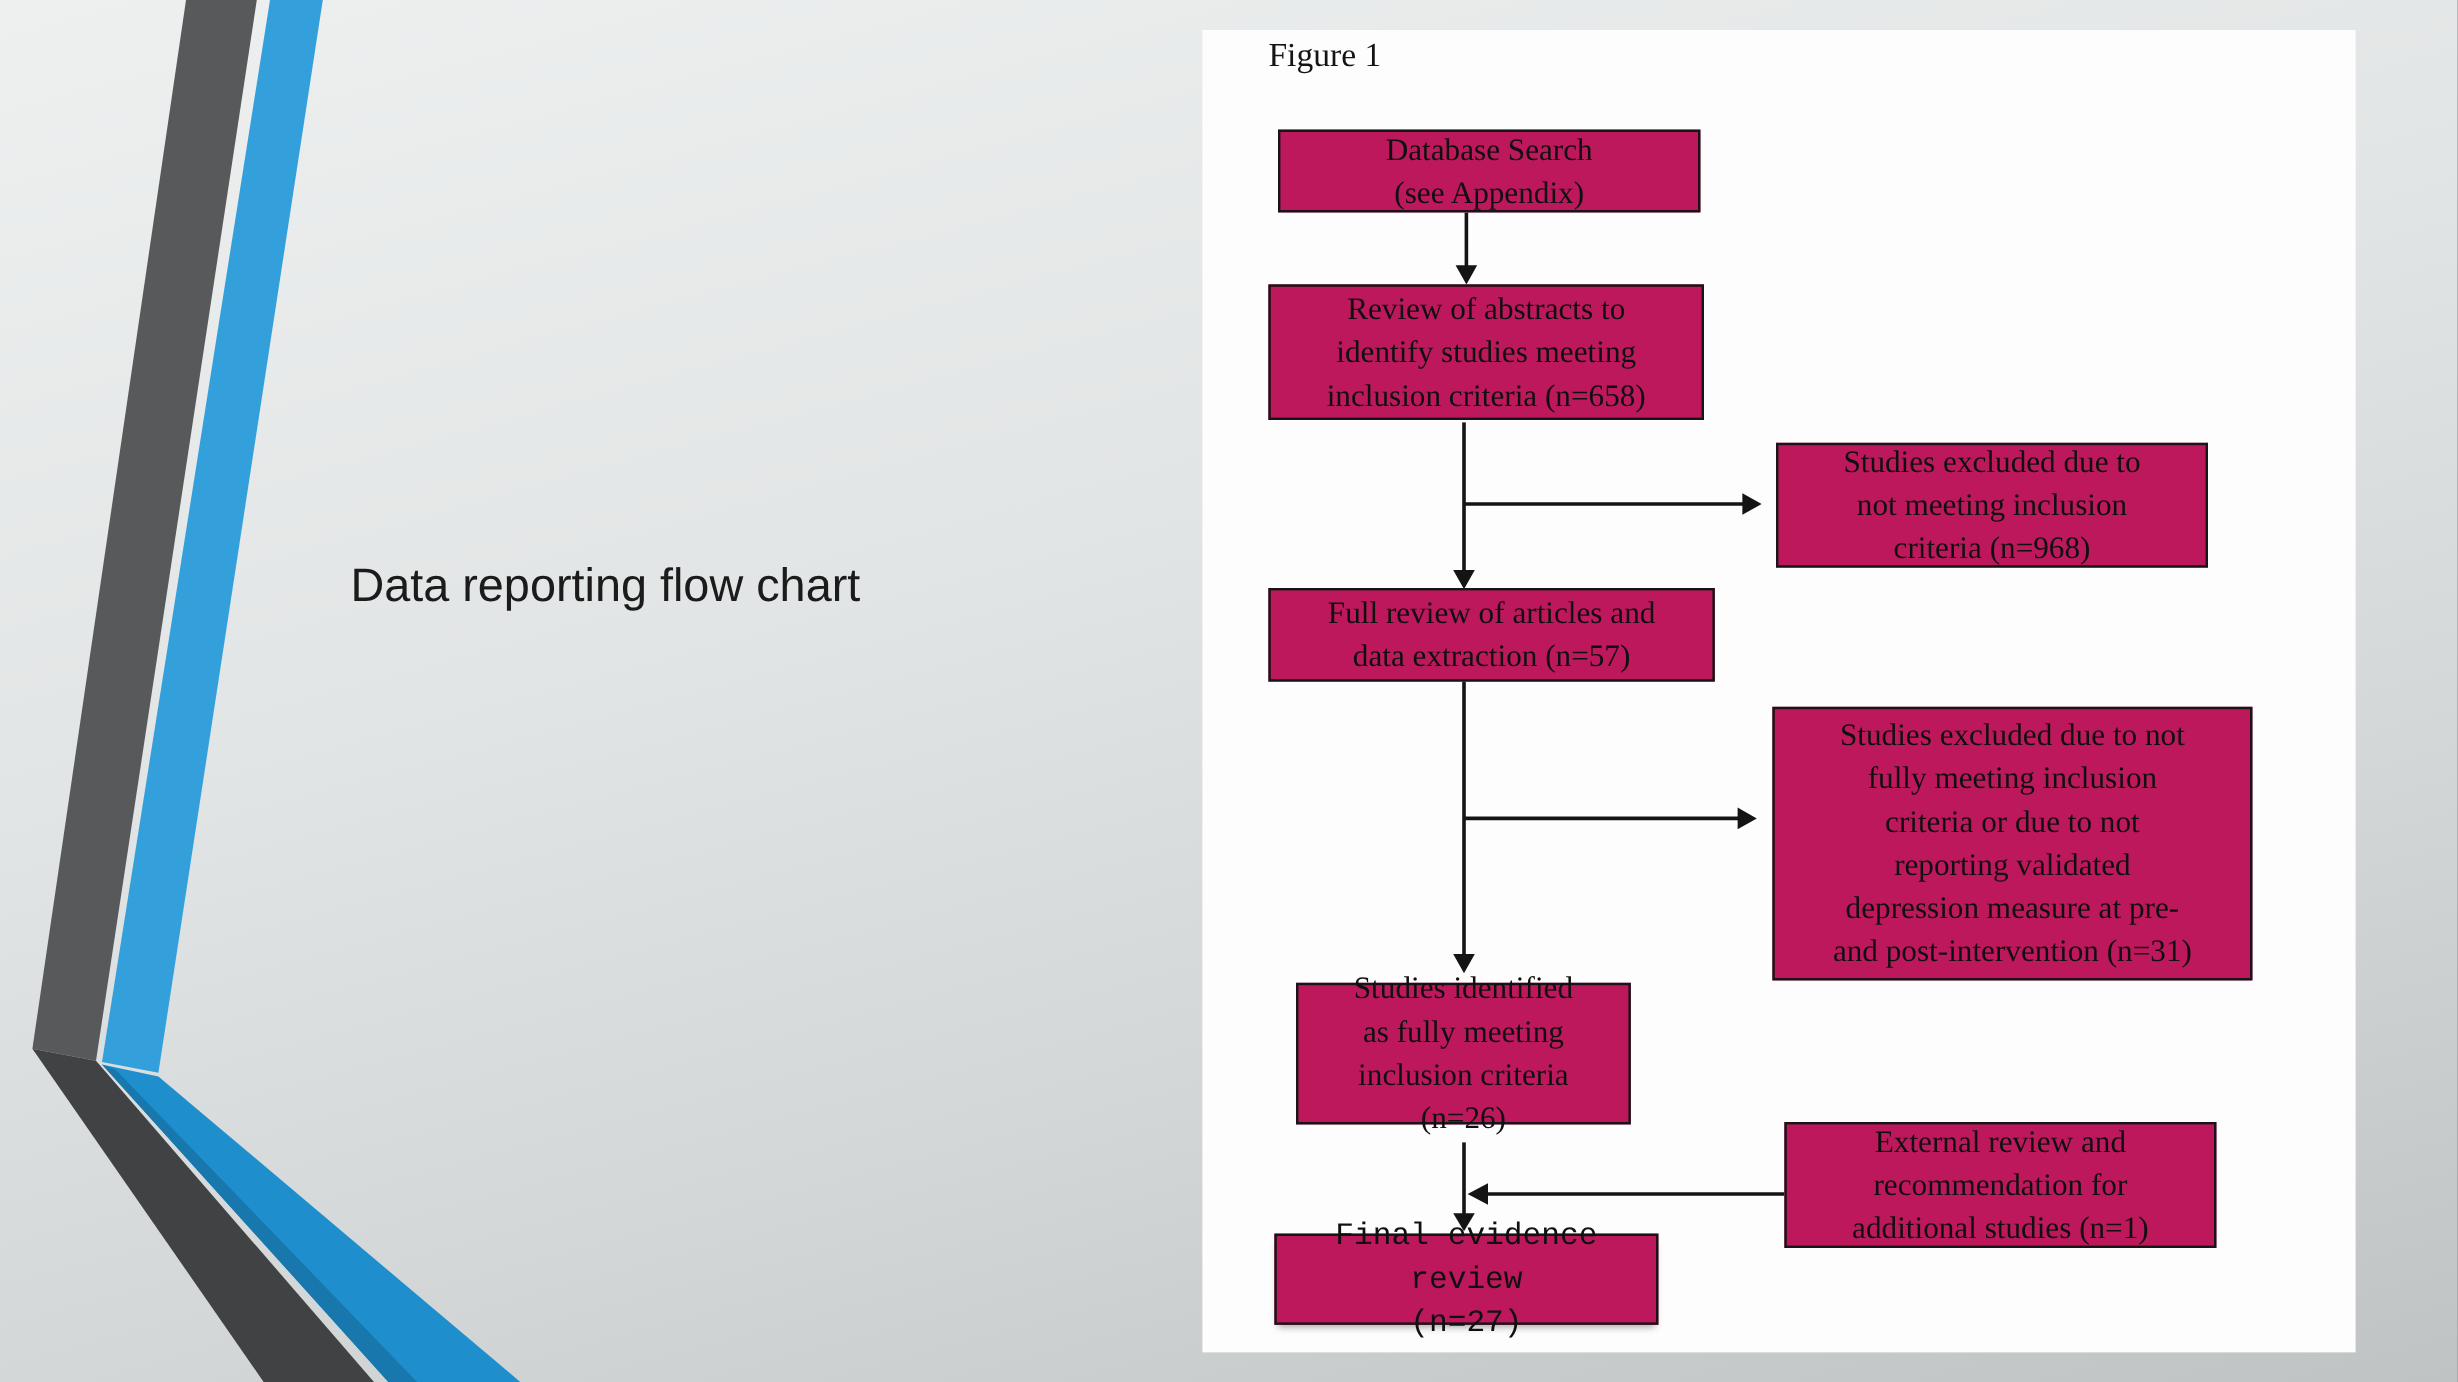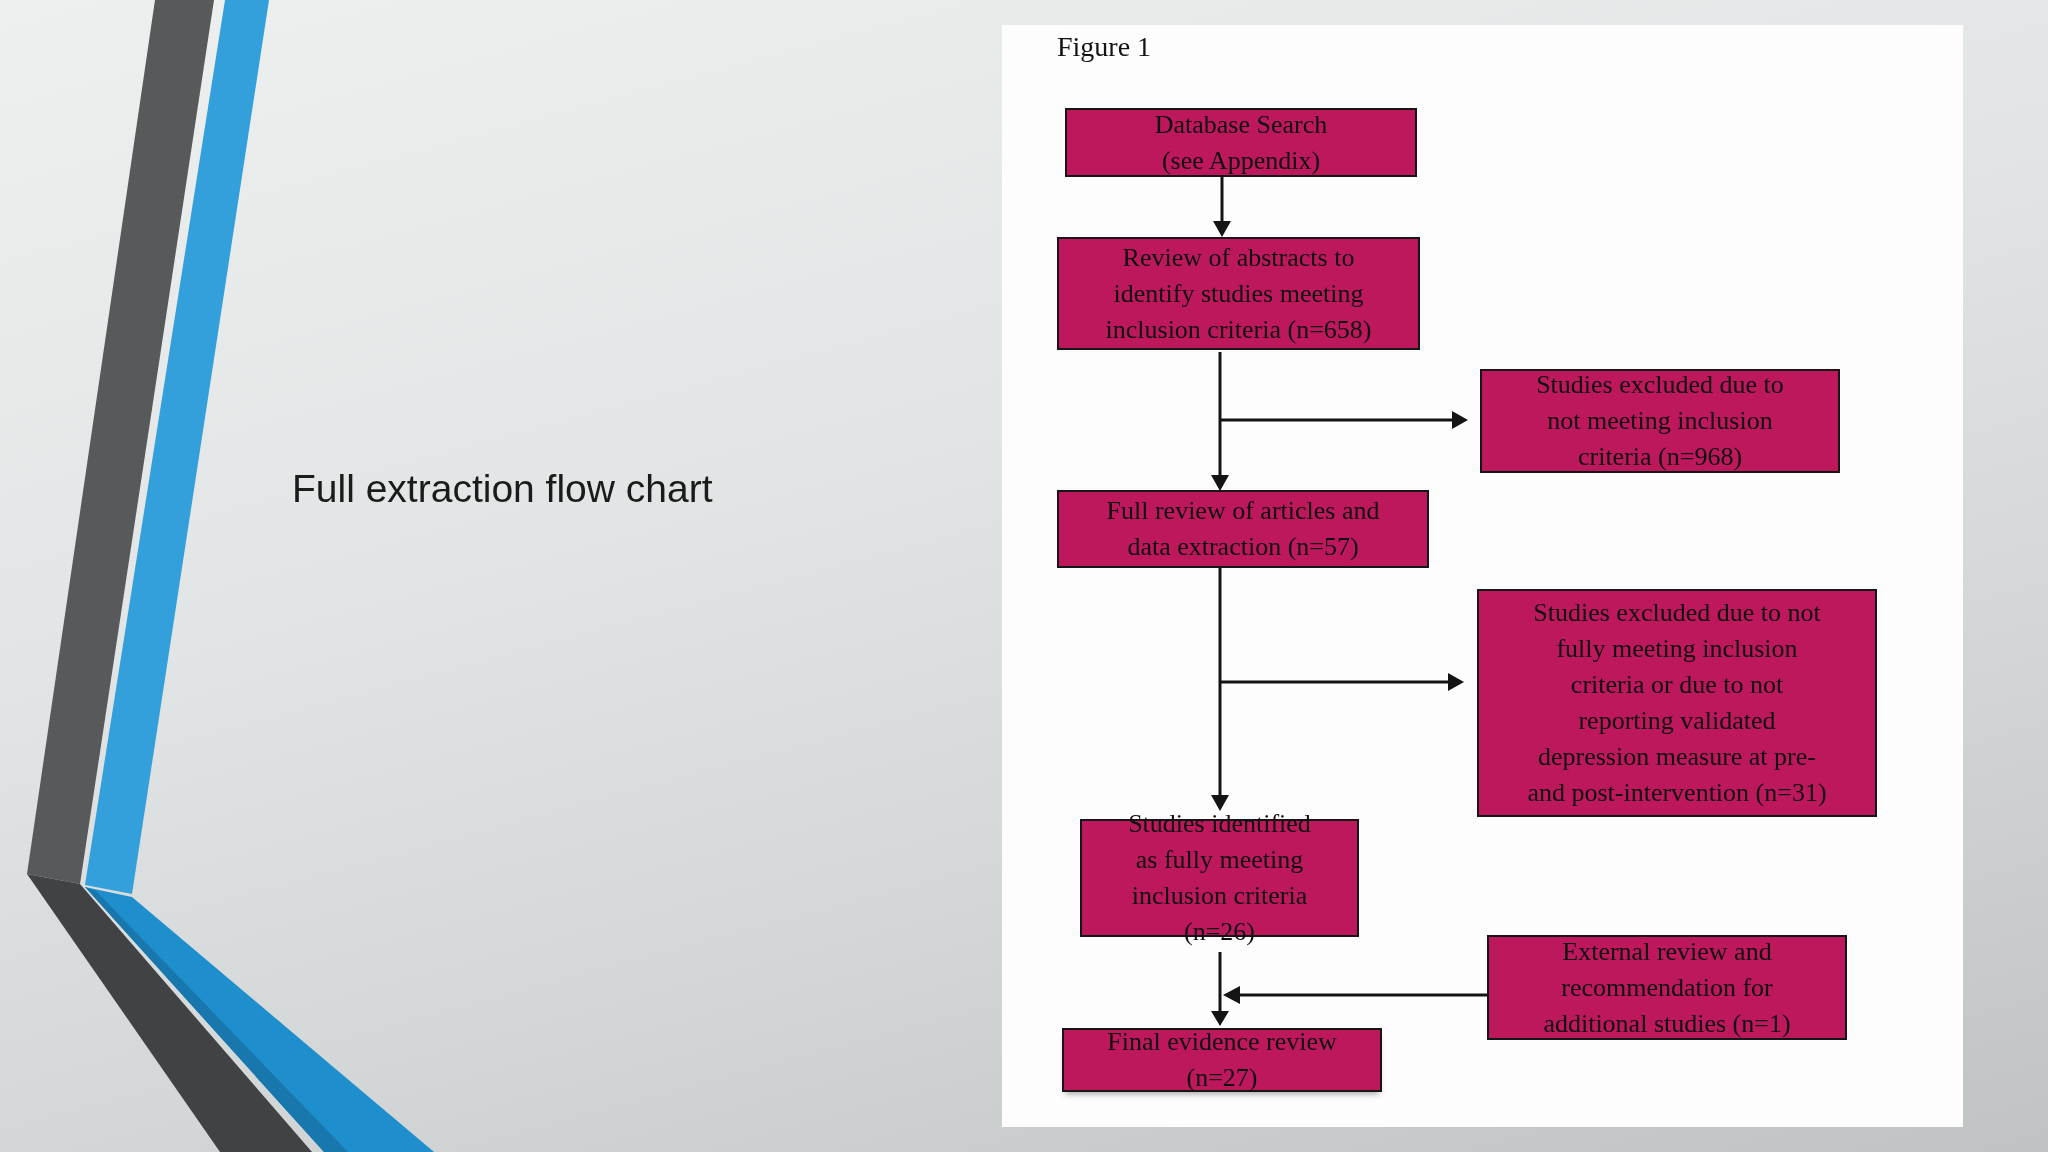--- a/index.html
+++ b/index.html
@@ -33,39 +33,39 @@
     text-align:center;white-space:pre-line;
     font-size:26px;line-height:36px;color:#101010;
   }
   .n-db      {left:63px; top:83px;  width:352px;height:69px;}
   .n-abs     {left:55px; top:212px; width:363px;height:113px;}
   .n-ex601   {left:478px;top:344px; width:360px;height:104px;}
   .n-full    {left:55px; top:465px; width:372px;height:78px;}
   .n-ex31    {left:475px;top:564px; width:400px;height:228px;}
   .n-ident   {left:78px; top:794px; width:279px;height:118px;}
   .n-ext     {left:485px;top:910px; width:360px;height:105px;}
-  .n-final   {left:60px; top:1003px;width:320px;height:64px;box-shadow:0 5px 6px -3px rgba(0,0,0,.35);}
+  .n-final   {left:60px; top:1003px;width:320px;height:76px;box-shadow:0 5px 6px -3px rgba(0,0,0,.35);font-family:Liberation Mono, monospace;}
   .arrows{position:absolute;left:0;top:0;pointer-events:none;}
   .arrows line{stroke:#141414;stroke-width:3;}
   .arrows polygon{fill:#141414;}
 </style>
 </head>
 <body>
 
 <div class="slide">
 
   <svg class="ribbon" width="500" height="1152" viewBox="0 0 500 1152">
     <polygon points="155,0 214,0 80,884 27,874" fill="#58595b"></polygon>
     <polygon points="27,874 80,884 312,1152 220,1152" fill="#404243"></polygon>
     <polygon points="225,0 269,0 132,894 85,885" fill="#33a0dc"></polygon>
     <polygon points="85,887 132,897 434,1152 324,1152" fill="#1f8ecc"></polygon>
     <polygon points="85,887 96,891 348,1152 324,1152" fill="#1878ad"></polygon>
   </svg>
 
-  <div class="slide-title">Full extraction flow chart</div>
+  <div class="slide-title">Data reporting flow chart</div>
 
   <div class="panel">
 
     <div class="figure-label">Figure 1</div>
 
     <svg class="arrows" width="961" height="1102" viewBox="0 0 961 1102">
       <g>
         <line x1="220" y1="152" x2="220" y2="198"></line>
         <polygon points="211,196 229,196 220,212"></polygon>
       </g>

